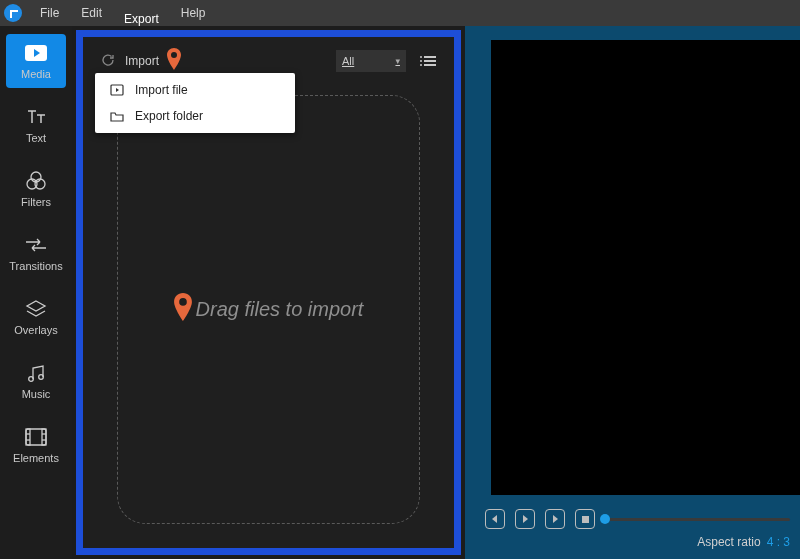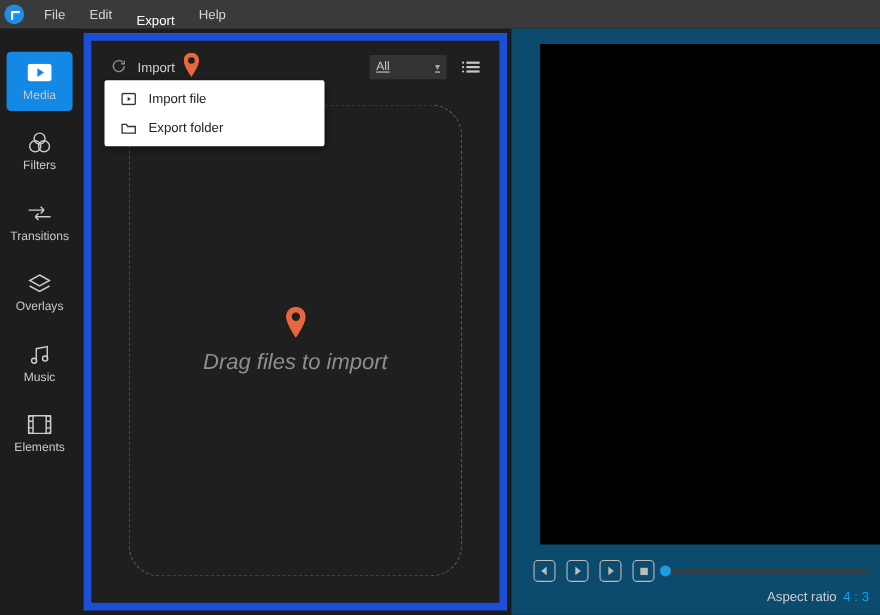--- a/index.html
+++ b/index.html
@@ -9,21 +9,21 @@
   .menubar { height: 26px; background: #3a3a3a; display: flex; align-items: center; padding-left: 4px; gap: 2px; }
   .app-logo { width: 18px; height: 18px; border-radius: 50%; background:#1f8ce6; display:flex;align-items:center;justify-content:center; margin-right:6px;}
   .app-logo::after{content:"";display:block;width:6px;height:6px;border:2px solid #fff;border-right:none;border-bottom:none;transform:translate(1px,1px);} 
   .menu-item { padding: 4px 10px; color:#d5d5d5; cursor:pointer; }
   .menu-item.disabled { color:#ffffff; cursor:default;margin-top:12px;}
 
   
   .work { display:flex; height:calc(100% - 26px); }
 
   
-  .sidebar { width:72px; background:#1d1d1d; display:flex; flex-direction:column; align-items:center; padding-top:21px; gap:10px;}
+  .sidebar { width:72px; background:#1d1d1d; display:flex; flex-direction:column; align-items:center; padding-top:8px; gap:10px;}
   .side-btn { width:60px; display:flex; flex-direction:column; align-items:center; gap:4px; padding:8px 0; color:#c9c9c9; cursor:pointer; border-radius:4px;}
   .side-btn.active { background:#1289e6;}
   .side-btn .ico { width:24px;height:22px; display:flex;align-items:center;justify-content:center; }
   .side-label{font-size:11px;}
 
   
   .media-panel { position:relative; flex:1; border:7px solid #1d4ed8; margin:4px 4px 4px 4px; background:#1f1f1f; padding:12px 18px 18px 18px; max-width:490px;}
   .panel-topbar { display:flex; align-items:center; height:24px; gap:8px; position:relative;}
   .import-link { color:#cfcfcf; cursor:pointer; display:flex; align-items:center; gap:6px; margin-left:2px;}
   .marker{ color:#e6683c; font-size:20px; line-height:0; transform:translateY(-2px);}
@@ -32,21 +32,21 @@
   .list-icon{display:flex;flex-direction:column;gap:2px;margin-left:10px;cursor:pointer;}
   .list-icon span{display:block;width:12px;height:2px;background:#c8c8c8;position:relative;}
   .list-icon span::before{content:"";position:absolute;left:-4px;top:0;width:2px;height:2px;background:#c8c8c8;border-radius:50%;}
 
   
   .dropdown { position:absolute; top:36px; left:12px; width:200px; background:#fff; color:#222; border-radius:2px; box-shadow:0 2px 6px rgba(0,0,0,.5); padding:4px 0; z-index:5;}
   .dd-item{display:flex;align-items:center;gap:10px;padding:6px 14px;cursor:pointer;font-size:12px;}
   .dd-ico{width:16px;height:14px;display:flex;align-items:center;justify-content:center;color:#333;}
 
   
-  .dropzone{ position:absolute; inset:58px 34px 24px 34px; border:1px dashed #5a5a5a; border-radius:28px; display:flex;flex-direction:column;align-items:center;justify-content:center;gap:4px;}
+  .dropzone{ position:absolute; inset:58px 34px 24px 34px; border:1px dashed #5a5a5a; border-radius:28px; display:flex;flex-direction:row;align-items:center;justify-content:center;gap:4px;}
   .dropzone .pin{color:#e6683c;font-size:24px;}
   .dz-text{font-style:italic;color:#8f8f8f;font-size:20px;}
 
   
   .rightcol{ flex:1; display:flex; flex-direction:column; background:#0c4a6e; min-width:0;}
   .preview{ flex:1; margin:14px 0 8px 26px; background:#000;}
   .transport{ height:56px; padding:6px 10px 6px 20px; display:flex; flex-direction:column; gap:6px; }
   .tr-row{display:flex;align-items:center;gap:10px;}
   .tbtn{width:20px;height:20px;border:1.5px solid #bdbdbd;border-radius:4px;display:flex;align-items:center;justify-content:center;color:#bdbdbd;cursor:pointer;font-size:9px;}
   .tbtn.play{border-radius:4px;}
@@ -73,20 +73,29 @@
       <div class="ico">
         <svg width="22" height="16" viewBox="0 0 22 16">
             <rect x="0" y="0" width="22" height="16" rx="3" fill="#fff"></rect>
             <polygon points="9,4 9,12 15,8" fill="#1289e6"></polygon>
           </svg>
       </div>
       <span class="side-label">Media</span>
     </div>
     <div class="side-btn">
       <div class="ico">
+        <svg width="22" height="20" viewBox="0 0 22 20" stroke="#ccc" stroke-width="1.5" fill="none">
+            <path d="M3 4h8M7 4v12"></path>
+            <path d="M12 8h8M16 8v8"></path>
+          </svg>
+      </div>
+      <span class="side-label">Text</span>
+    </div>
+    <div class="side-btn">
+      <div class="ico">
         <svg width="22" height="20" viewBox="0 0 22 20" stroke="#ccc" stroke-width="1.3" fill="none">
             <circle cx="11" cy="6" r="5"></circle>
             <circle cx="7" cy="13" r="5"></circle>
             <circle cx="15" cy="13" r="5"></circle>
           </svg>
       </div>
       <span class="side-label">Filters</span>
     </div>
     <div class="side-btn">
       <div class="ico">

